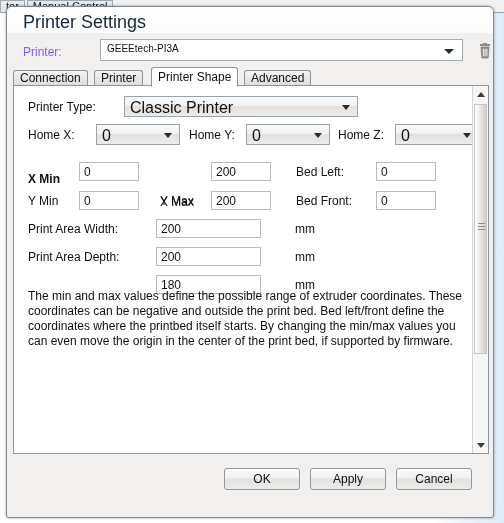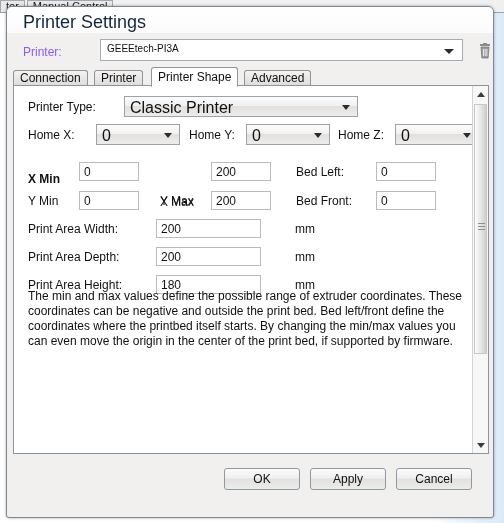--- a/index.html
+++ b/index.html
@@ -321,21 +321,20 @@
     <input class="frm-text" style="left: 362px; top: 105px; width: 60px;" value="0">
 
     <div class="frm-label" style="left:14px; top:136px;">Print Area Width:</div>
     <input class="frm-text" style="left: 142px; top: 133px; width: 105px;" value="200">
     <div class="unit" style="left:281px; top:136px;">mm</div>
 
     <div class="frm-label" style="left:14px; top:164px;">Print Area Depth:</div>
     <input class="frm-text" style="left: 142px; top: 161px; width: 105px;" value="200">
     <div class="unit" style="left:281px; top:164px;">mm</div>
 
-    <div class="frm-label" style="left:14px; top:192px;">Print Area Height:</div>
     <input class="frm-text" style="left: 142px; top: 189px; width: 105px;" value="180">
     <div class="unit" style="left:281px; top:192px;">mm</div>
 
     <div id="help-text">The min and max values define the possible range of extruder coordinates. These coordinates can be negative and outside the print bed. Bed left/front define the coordinates where the printbed itself starts. By changing the min/max values you can even move the origin in the center of the print bed, if supported by firmware.</div>
 
     <div id="vscroll">
       <div id="scroll-up-button">
         <span id="scroll-up-icon"></span>
       </div>
       <div id="scroll-thumb">

